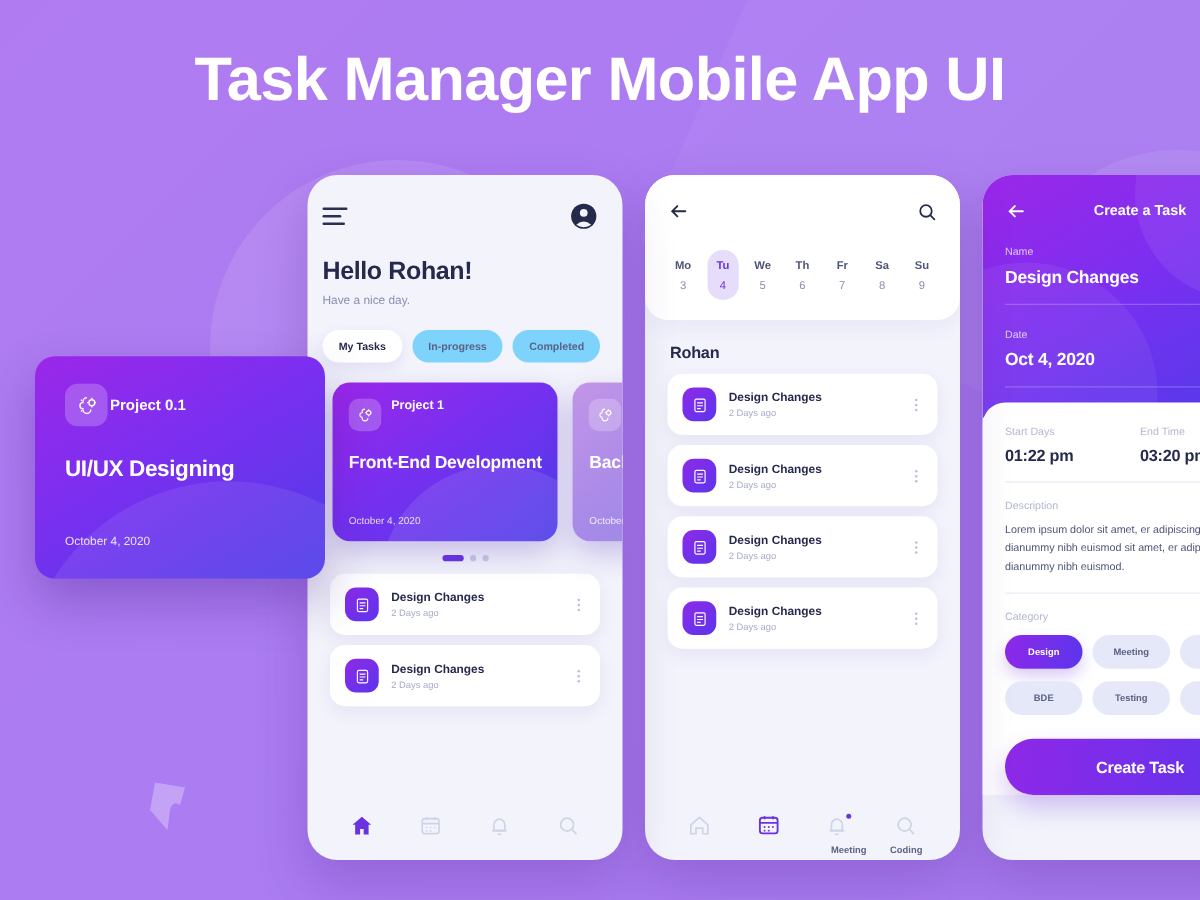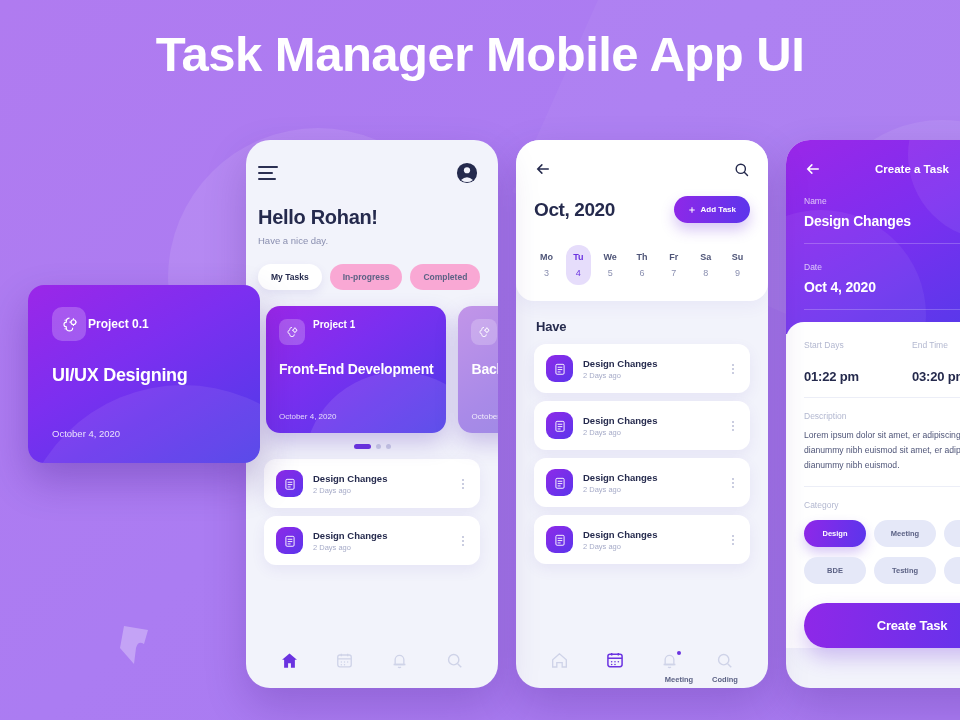--- a/index.html
+++ b/index.html
@@ -31,21 +31,21 @@
     pointer-events: none;
   }
   .bg-cursor {
     position: absolute; left: 114px; top: 620px;
     width: 46px; height: 50px;
     pointer-events: none;
   }
 
   
   .page-title {
-    position: absolute; left: 0; right: 0; top: 28px;
+    position: absolute; left: 0; right: 0; top: 38px;
     text-align: center;
     color: #ffffff;
     font-size: 49px;
     font-weight: 700;
     letter-spacing: -0.5px;
     line-height: 1.1;
   }
 
   
   .phone {
@@ -77,21 +77,21 @@
   .hamburger span:nth-child(3) { width: 18px; margin-bottom: 0; }
   .avatar-icon { width: 22px; height: 22px; }
 
   .greeting { font-size: 20px; font-weight: 700; color: #252a4d; margin-top: 20px; letter-spacing: -0.3px; }
   .subgreeting { font-size: 9.5px; color: #8a8fb0; margin-top: 6px; }
 
   .tabs { display: flex; gap: 8px; margin-top: 18px; }
   .tab {
     font-size: 8.5px; font-weight: 700; color: #5c6285;
     padding: 8px 13px; border-radius: 14px;
-    background: #f9a8d4; white-space: nowrap; cursor: pointer;
+    background: #7dd3fc; white-space: nowrap; cursor: pointer;
   }
   .tab.active { background: #ffffff; color: #252a4d; box-shadow: 0 4px 10px rgba(90,70,180,0.10); }
 
   .carousel { display: flex; gap: 12px; margin-top: 16px; padding-left: 20px; }
   .proj-card {
     position: relative;
     min-width: 143px; height: 127px;
     border-radius: 14px; padding: 13px;
     overflow: hidden; color: #fff;
     background: linear-gradient(145deg, #9b27e8 0%, #7b2ff0 40%, #4c3ce8 100%);
@@ -197,21 +197,21 @@
   .p3-group { margin-top: 18px; }
 
   .p3-body {
     background: #fff; border-radius: 18px 18px 0 0;
     margin-top: -12px; position: relative;
     padding: 18px 18px 0 18px;
   }
   .time-cols { display: flex; }
   .time-cols > div { width: 50%; }
   .lbl-muted { font-size: 8.5px; color: #b3b8d0; }
-  .val-dark { font-size: 13px; font-weight: 700; color: #252a4d; margin-top: 19px; letter-spacing: -0.2px; }
+  .val-dark { font-size: 13px; font-weight: 700; color: #252a4d; margin-top: 7px; letter-spacing: -0.2px; }
   .rule { height: 1px; background: #eceef7; margin: 13px 0; }
   .desc { font-size: 8.6px; color: #4f5578; line-height: 1.75; margin-top: 7px; }
 
   .chips { display: flex; gap: 8px; margin-top: 10px; flex-wrap: nowrap; }
   .chip {
     font-size: 7.5px; font-weight: 700; color: #5c6285;
     background: #e5e8f8; border-radius: 14px;
     padding: 9px 0; width: 62px; text-align: center; flex-shrink: 0; cursor: pointer;
   }
   .chip.active {
@@ -383,29 +383,20 @@
     <div class="p2-head">
       <div class="p2-bar">
         <svg width="18" height="18" viewBox="0 0 24 24" fill="none" stroke="#252a4d" stroke-width="2" stroke-linecap="round">
           <path d="M19 12H5M10.5 6.5 5 12l5.5 5.5"></path>
         </svg>
         <svg width="17" height="17" viewBox="0 0 24 24" fill="none" stroke="#252a4d" stroke-width="2" stroke-linecap="round">
           <circle cx="11" cy="11" r="6.5"></circle>
             <path d="M16 16l4.5 4.5"></path>
         </svg>
       </div>
-      <div class="p2-titlerow">
-        <div class="p2-month">Oct, 2020</div>
-        <button class="add-task-btn">
-          <svg width="8" height="8" viewBox="0 0 24 24" stroke="#fff" stroke-width="3" stroke-linecap="round">
-              <path d="M12 5v14M5 12h14"></path>
-            </svg>
-          <span>Add Task</span>
-        </button>
-      </div>
       <div class="week">
         <div class="day">
           <div class="dow">Mo</div>
           <div class="dnum">3</div>
         </div>
         <div class="day sel">
           <div class="dow">Tu</div>
           <div class="dnum">4</div>
         </div>
         <div class="day">
@@ -424,21 +415,21 @@
           <div class="dow">Sa</div>
           <div class="dnum">8</div>
         </div>
         <div class="day">
           <div class="dow">Su</div>
           <div class="dnum">9</div>
         </div>
       </div>
     </div>
 
-    <div class="section-title" style="margin-top:18px">Have</div>
+    <div class="section-title" style="margin-top:18px">Rohan</div>
 
     <div class="task-list">
       <div class="task-row">
         <div class="task-icon">
           <svg width="14" height="14" viewBox="0 0 24 24" fill="none" stroke="#fff" stroke-width="1.6">
               <rect x="5" y="4" width="14" height="17" rx="2"></rect>
               <path d="M8 9h8M8 13h8M8 17h5"></path>
             </svg>
         </div>
         <div class="task-text">

